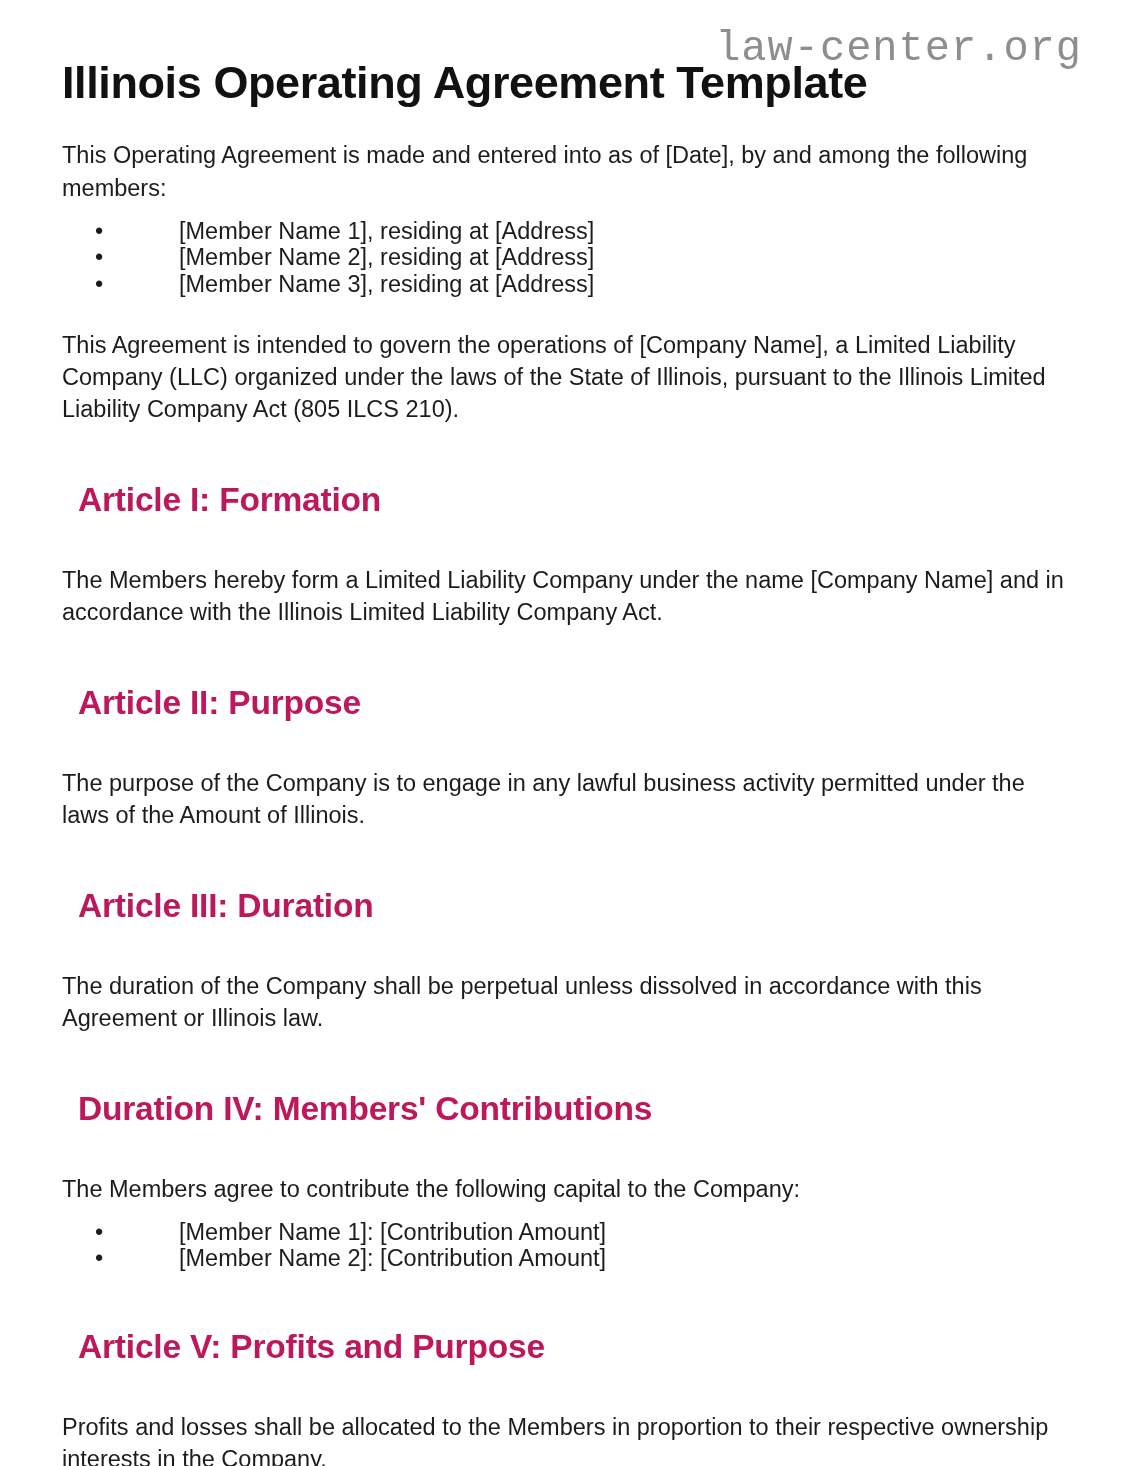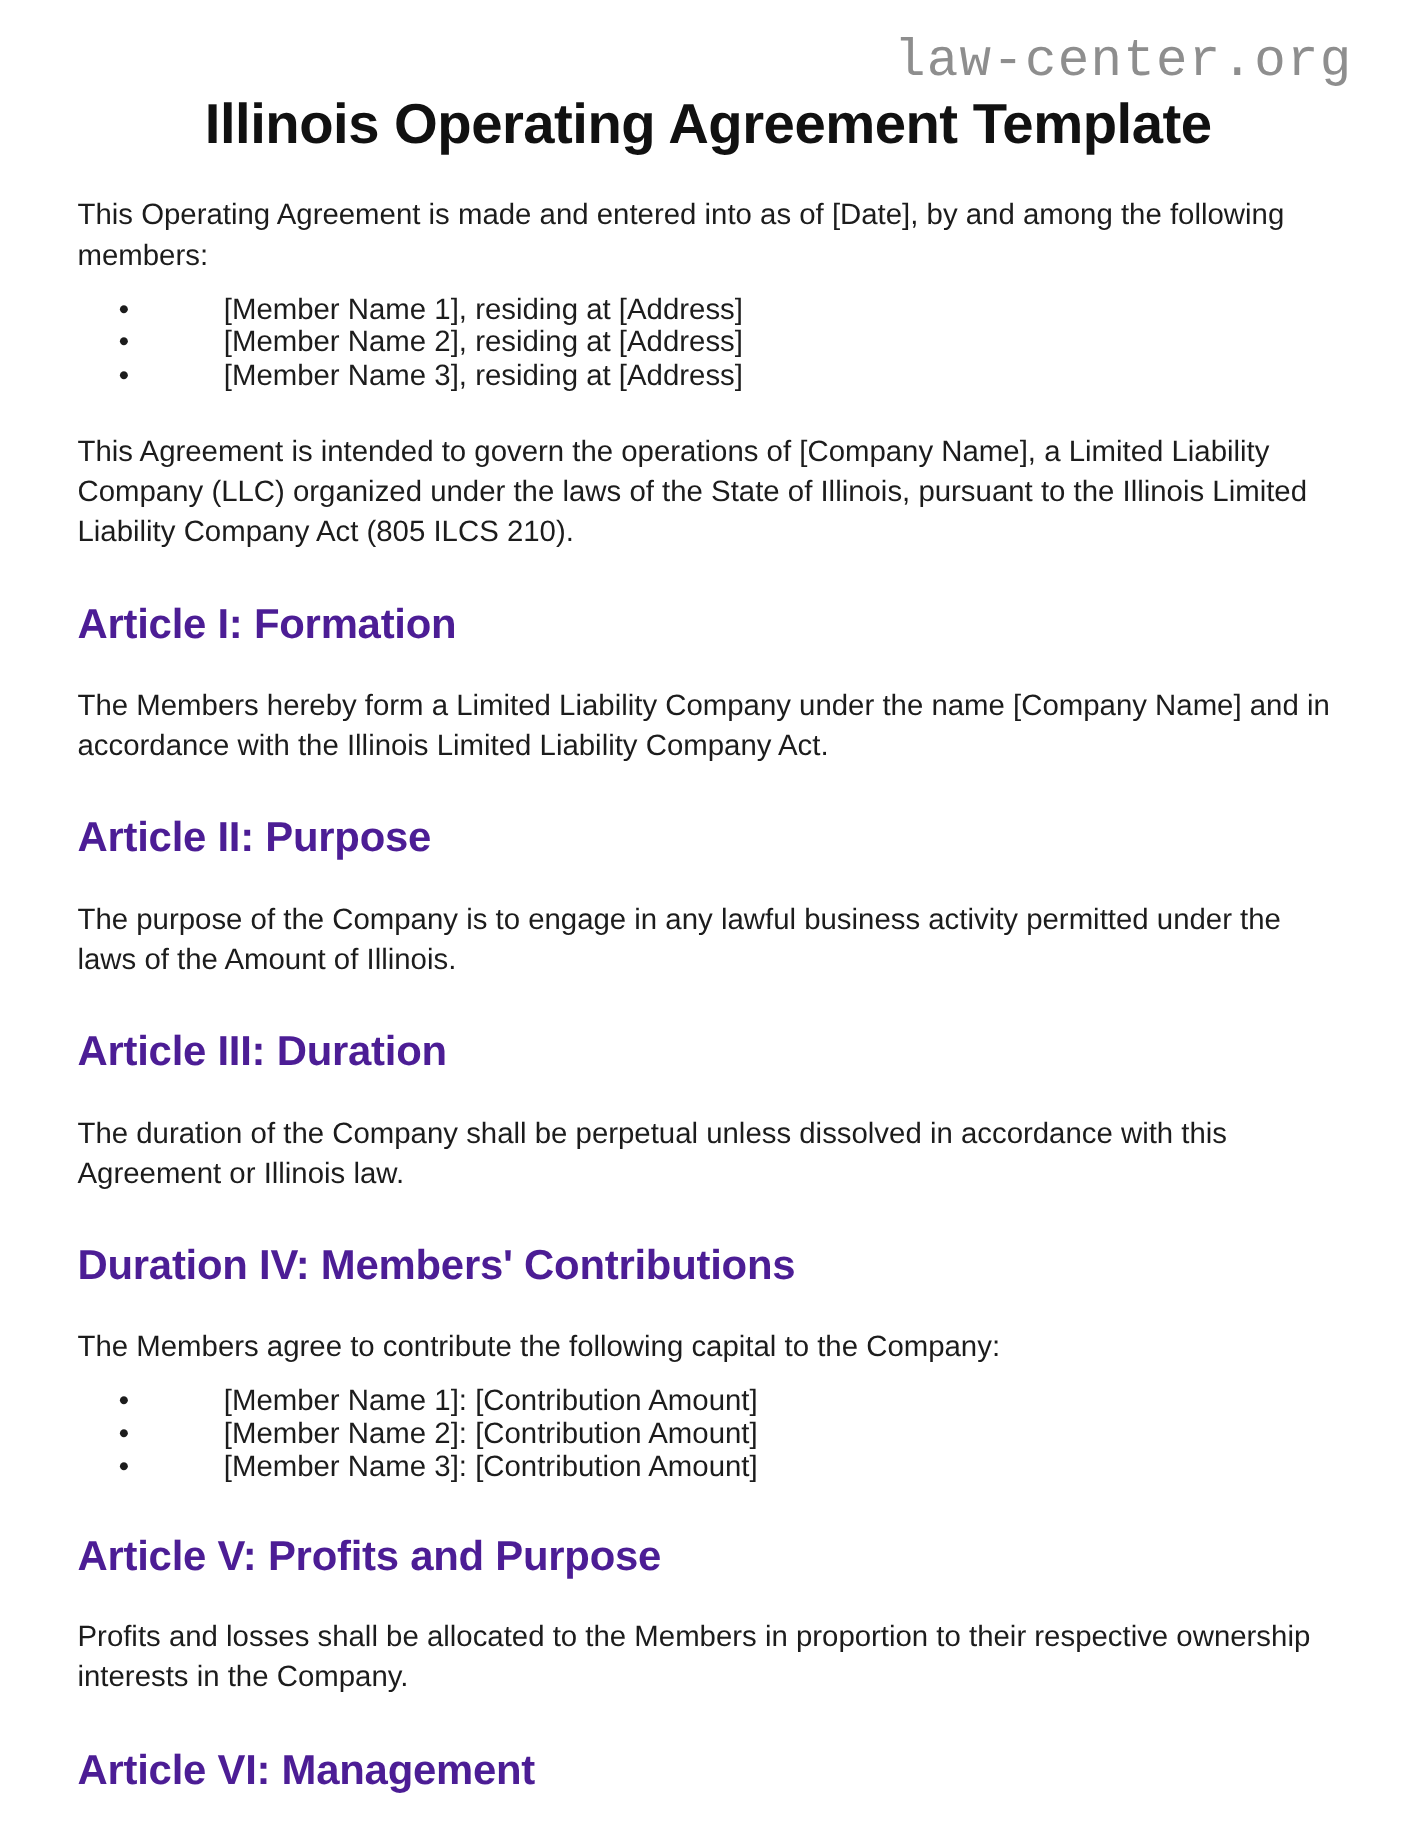--- a/index.html
+++ b/index.html
@@ -31,27 +31,26 @@
     font-family: "Liberation Mono", "DejaVu Sans Mono", monospace;
     font-size: 42px;
     letter-spacing: 1px;
     color: #8e8e8e;
     white-space: nowrap;
     line-height: 1;
     user-select: none;
   }
   .doc-title {
     margin: 0;
-    padding-top: 74px;
+    padding-top: 58px;
     font-size: 45px;
     font-weight: bold;
     line-height: 1.12;
     letter-spacing: -0.4px;
     color: #111111;
-    text-align: center;
   }
   p.body-text {
     margin: 0;
     padding-top: 31px;
     font-size: 23.5px;
     line-height: 1.37;
     color: #1c1c1c;
   }
   ul.bullet-list {
     margin: 0;
@@ -69,27 +68,27 @@
   ul.bullet-list li::before {
     content: "\2022";
     position: absolute;
     left: 33px;
     top: 0;
     font-size: 23.5px;
     line-height: 1.135;
     color: #1c1c1c;
   }
   h2.article-heading {
-    margin: 0;
+    margin: 16px;
     padding-top: 40px;
     font-size: 33.5px;
     font-weight: bold;
     line-height: 1.15;
     letter-spacing: -0.2px;
-    color: #4c1d95;
+    color: #be185d;
   }
   h2.article-heading + p.body-text {
     padding-top: 28px;
   }
   .section {
     display: block;
   }
 </style>
 </head>
 <body>
@@ -124,21 +123,20 @@
     <h2 class="article-heading">Article III: Duration</h2>
     <p class="body-text">The duration of the Company shall be perpetual unless dissolved in accordance with this Agreement or Illinois law.</p>
   </section>
 
   <section class="section">
     <h2 class="article-heading">Duration IV: Members' Contributions</h2>
     <p class="body-text">The Members agree to contribute the following capital to the Company:</p>
     <ul class="bullet-list">
       <li>[Member Name 1]: [Contribution Amount]</li>
       <li>[Member Name 2]: [Contribution Amount]</li>
-      <li>[Member Name 3]: [Contribution Amount]</li>
     </ul>
   </section>
 
   <section class="section">
     <h2 class="article-heading">Article V: Profits and Purpose</h2>
     <p class="body-text">Profits and losses shall be allocated to the Members in proportion to their respective ownership interests in the Company.</p>
   </section>
 
   <section class="section">
     <h2 class="article-heading">Article VI: Management</h2>

